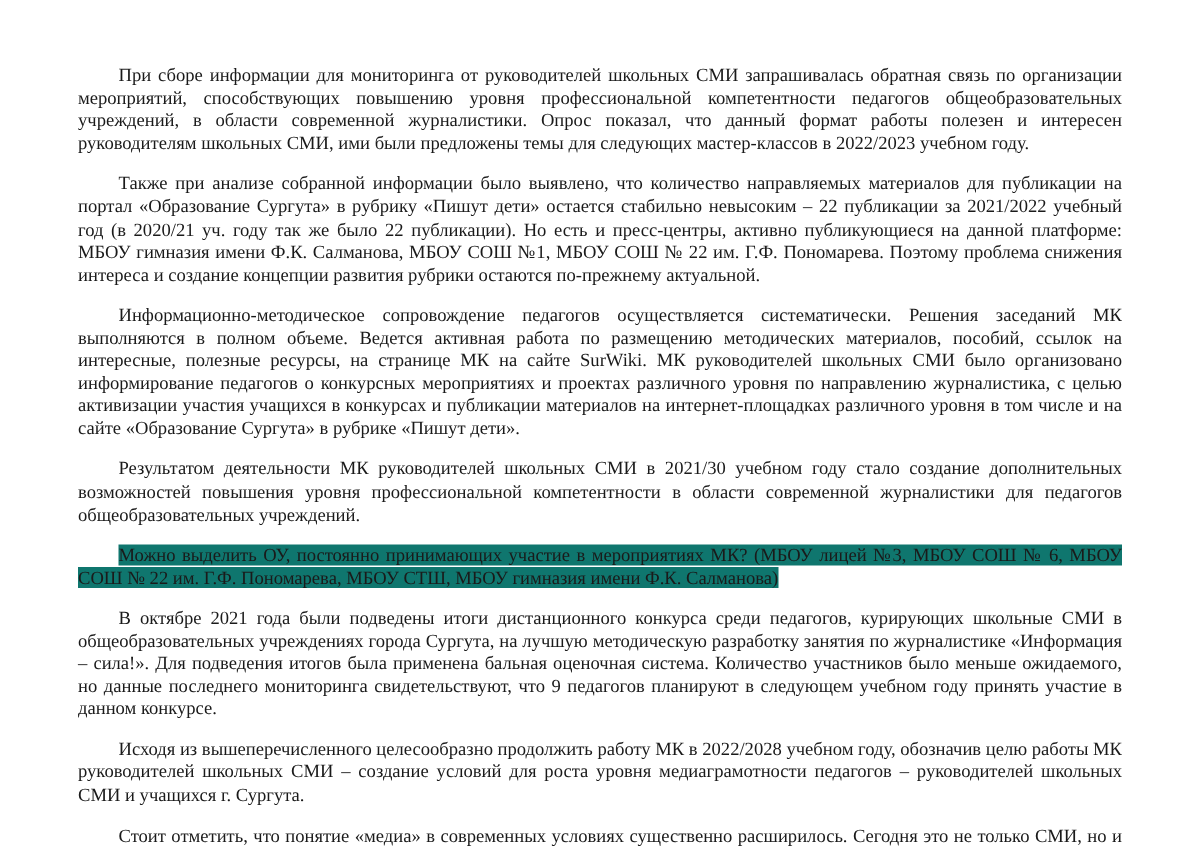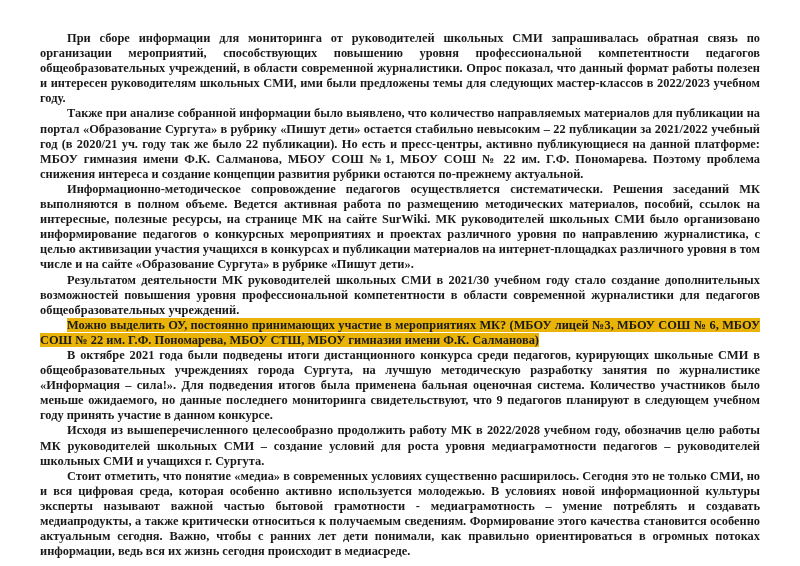--- a/index.html
+++ b/index.html
@@ -17,28 +17,27 @@
     position: absolute;
     left: 40px;
     top: 31px;
     width: 720px;
     font-family: "Liberation Serif", "DejaVu Serif", serif;
     font-size: 12.4px;
     line-height: 15.1px;
     color: #1a1a1a;
   }
   .p {
-    margin: 0;
+    margin: 12px;
     text-align: justify;
     text-indent: 27px;
     hyphens: none;
-    font-weight: bold;
   }
   .hl {
-    background: #eab308;
+    background: #0f766e;
   }
 </style>
 </head>
 <body>
 
 <div class="page">
   <p class="p"><span>При сборе информации для мониторинга от руководителей школьных СМИ запрашивалась обратная связь по организации мероприятий, способствующих повышению уровня профессиональной компетентности педагогов общеобразовательных учреждений, в области современной журналистики. Опрос показал, что данный формат работы полезен и интересен руководителям школьных СМИ, ими были предложены темы для следующих мастер-классов в 2022/2023 учебном году.</span></p>
   <p class="p"><span>Также при анализе собранной информации было выявлено, что количество направляемых материалов для публикации на портал «Образование Сургута» в рубрику «Пишут дети» остается стабильно невысоким – 22 публикации за 2021/2022 учебный год (в 2020/21 уч. году так же было 22 публикации). Но есть и пресс-центры, активно публикующиеся на данной платформе: МБОУ гимназия имени Ф.К. Салманова, МБОУ СОШ №1, МБОУ СОШ № 22 им. Г.Ф. Пономарева. Поэтому проблема снижения интереса и создание концепции развития рубрики остаются по-прежнему актуальной.</span></p>
   <p class="p"><span>Информационно-методическое сопровождение педагогов осуществляется систематически. Решения заседаний МК выполняются в полном объеме. Ведется активная работа по размещению методических материалов, пособий, ссылок на интересные, полезные ресурсы, на странице МК на сайте SurWiki. МК руководителей школьных СМИ было организовано информирование педагогов о конкурсных мероприятиях и проектах различного уровня по направлению журналистика, с целью активизации участия учащихся в конкурсах и публикации материалов на интернет-площадках различного уровня в том числе и на сайте «Образование Сургута» в рубрике «Пишут дети».</span></p>
   <p class="p"><span>Результатом деятельности МК руководителей школьных СМИ в 2021/30 учебном году стало создание дополнительных возможностей повышения уровня профессиональной компетентности в области современной журналистики для педагогов общеобразовательных учреждений.</span></p>

